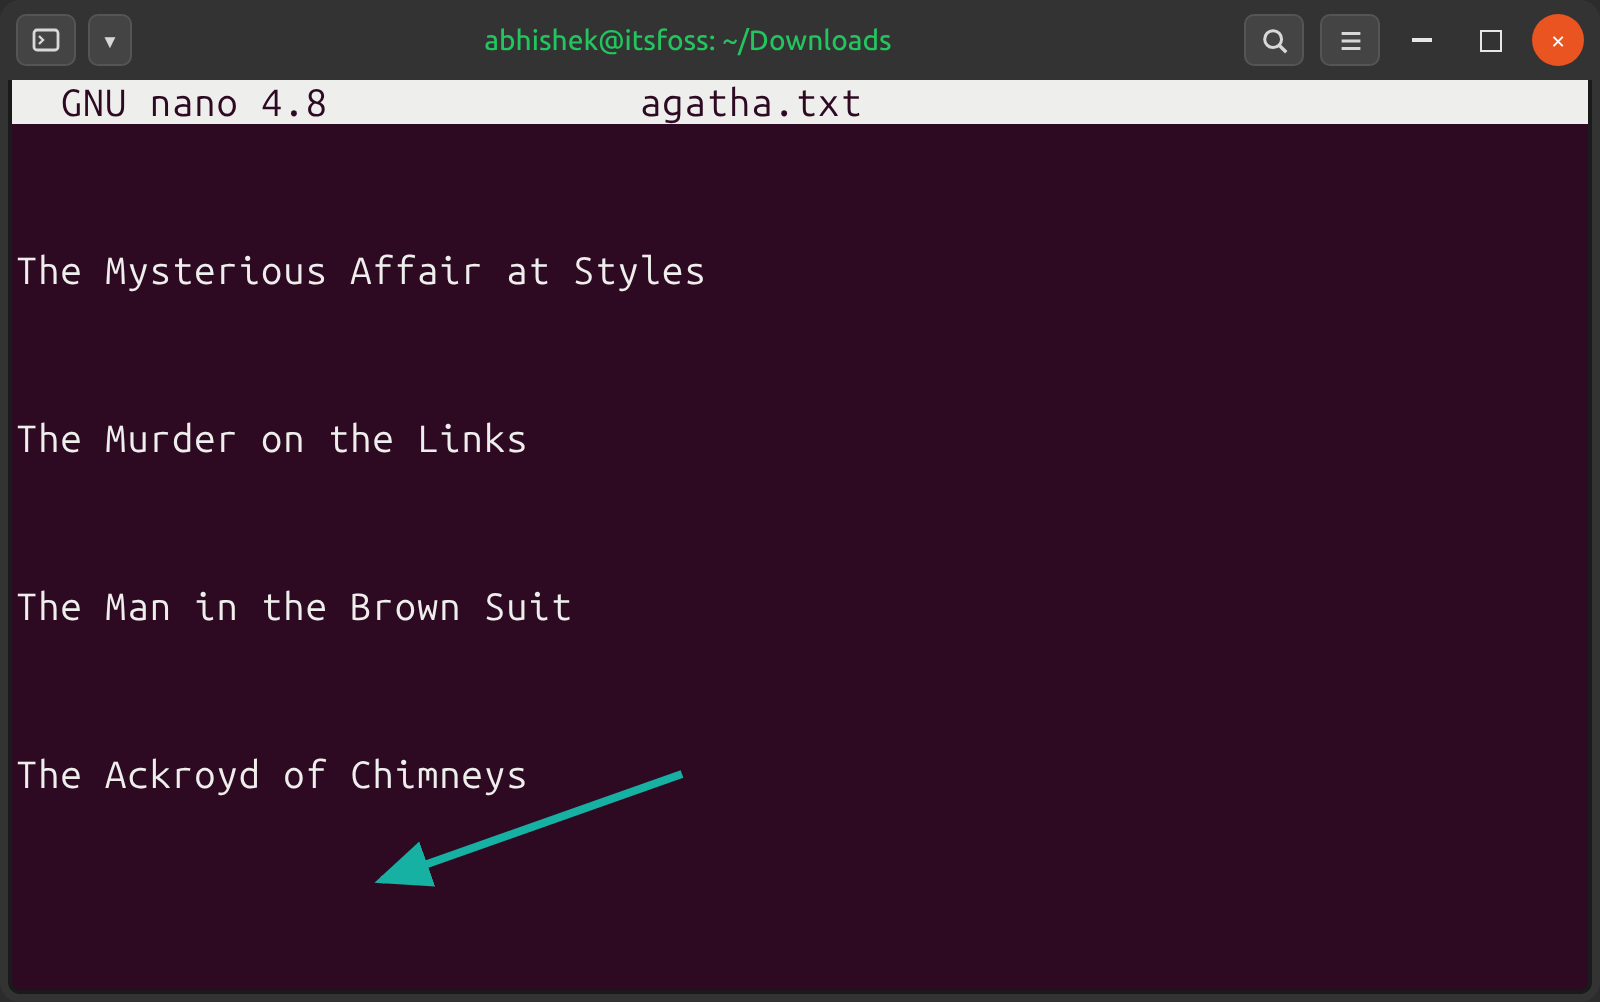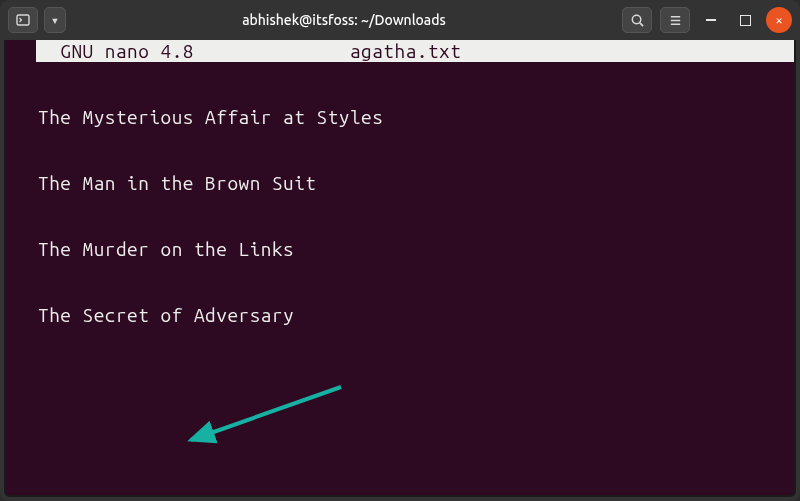--- a/index.html
+++ b/index.html
@@ -41,21 +41,21 @@
     align-items: center;
     justify-content: center;
     color: #d8d8d8;
     font-size: 14px;
     border: 1px solid #555;
   }
   .tb-btn.narrow { width: 22px; }
   .tb-title {
     flex: 1;
     text-align: center;
-    color: #ffffff;
+    color: #22c55e;
     font-family: "Ubuntu", sans-serif;
     font-size: 14px;
     font-weight: 500;
   }
   .tb-right {
     display: flex;
     align-items: center;
     gap: 8px;
   }
   .win-btn {
@@ -97,34 +97,33 @@
     border: 2px solid #1a1a1a;
     border-top: none;
     margin: 0 4px 4px 4px;
     border-radius: 0 0 6px 6px;
     color: #eeeeec;
     font-size: 19px;
     line-height: 22px;
     letter-spacing: 0.5px;
     position: relative;
     overflow: hidden;
-    padding-left: 30px;
   }
   .nano-header {
     background: #eeeeec;
     color: #2d0a22;
     height: 22px;
     white-space: pre;
     padding: 0 2px;
   }
   .content {
     padding: 0 2px;
     white-space: pre;
   }
-  .content .line { height: 22px; }
+  .content .line { height: 22px; margin-top: 18px; }
   .arrow {
     position: absolute;
     top: 342px;
     left: 175px;
     pointer-events: none;
   }
   svg.tab-icon { width: 16px; height: 16px; }
 </style>
 </head>
 <body>
@@ -163,23 +162,23 @@
       <div class="win-btn close win-close"></div>
     </div>
   </div>
 
   <div class="terminal">
 
     <div class="nano-header">  <span>GNU nano 4.8</span>              <span>agatha.txt</span></div>
 
     <div class="content">
       <div class="line">The Mysterious Affair at Styles</div>
+      <div class="line">The Murder on the Links</div>
       <div class="line">The Man in the Brown Suit</div>
-      <div class="line">The Murder on the Links</div>
-      <div class="line">The Secret of Adversary</div>
+      <div class="line">The Ackroyd of Chimneys</div>
       
       
       
       
       
       
       
     </div>
 
     <svg class="arrow" width="170" height="70">

